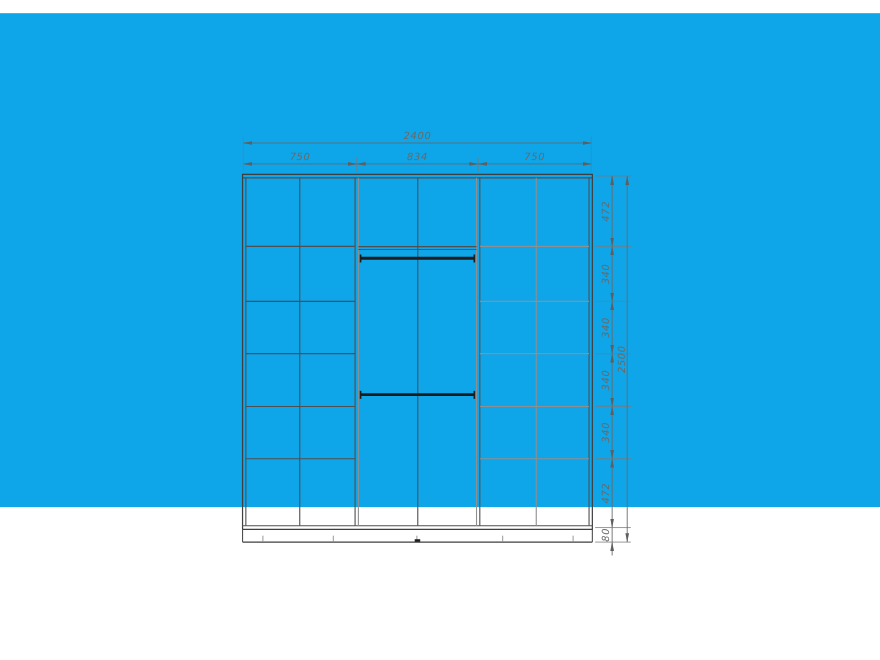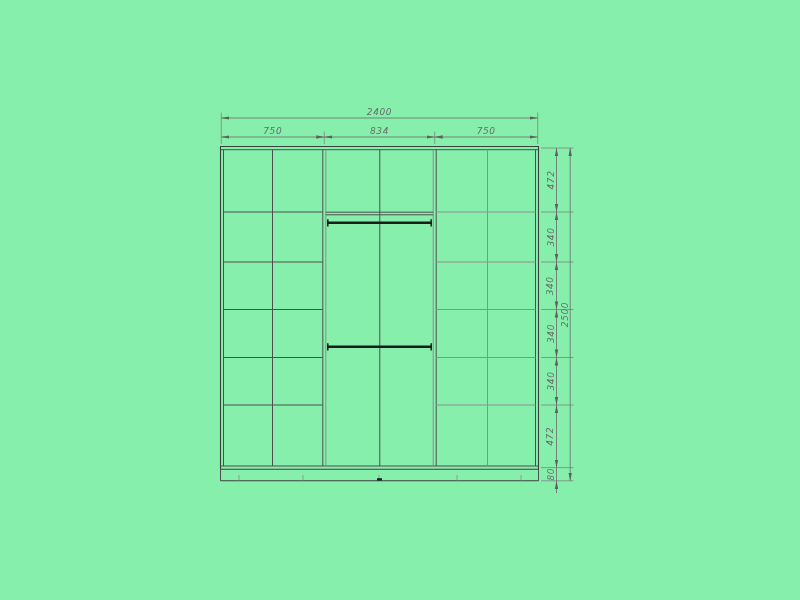--- a/index.html
+++ b/index.html
@@ -7,22 +7,23 @@
     padding: 0;
     background: #ffffff;
     width: 800px;
     height: 600px;
     overflow: hidden;
     font-family: "DejaVu Sans", sans-serif;
   }
   .canvas {
     position: relative;
     width: 800px;
-    height: 600px;
-    background: #86efac;
+    height: 449px;
+    background: #0ea5e9;
+    margin-top: 12px;
   }
   svg { display: block; }
 
   
   .frame   { stroke: #3f3f3f; stroke-width: 1.1; }
   .panel   { stroke: #4f4f4f; stroke-width: 1;   }
   .panel-g { stroke: #8f8f8f; stroke-width: 1;   }
   .tick    { stroke: #8a8a8a; stroke-width: 0.8; }
   .rod     { stroke: #1d1d1d; }
 

